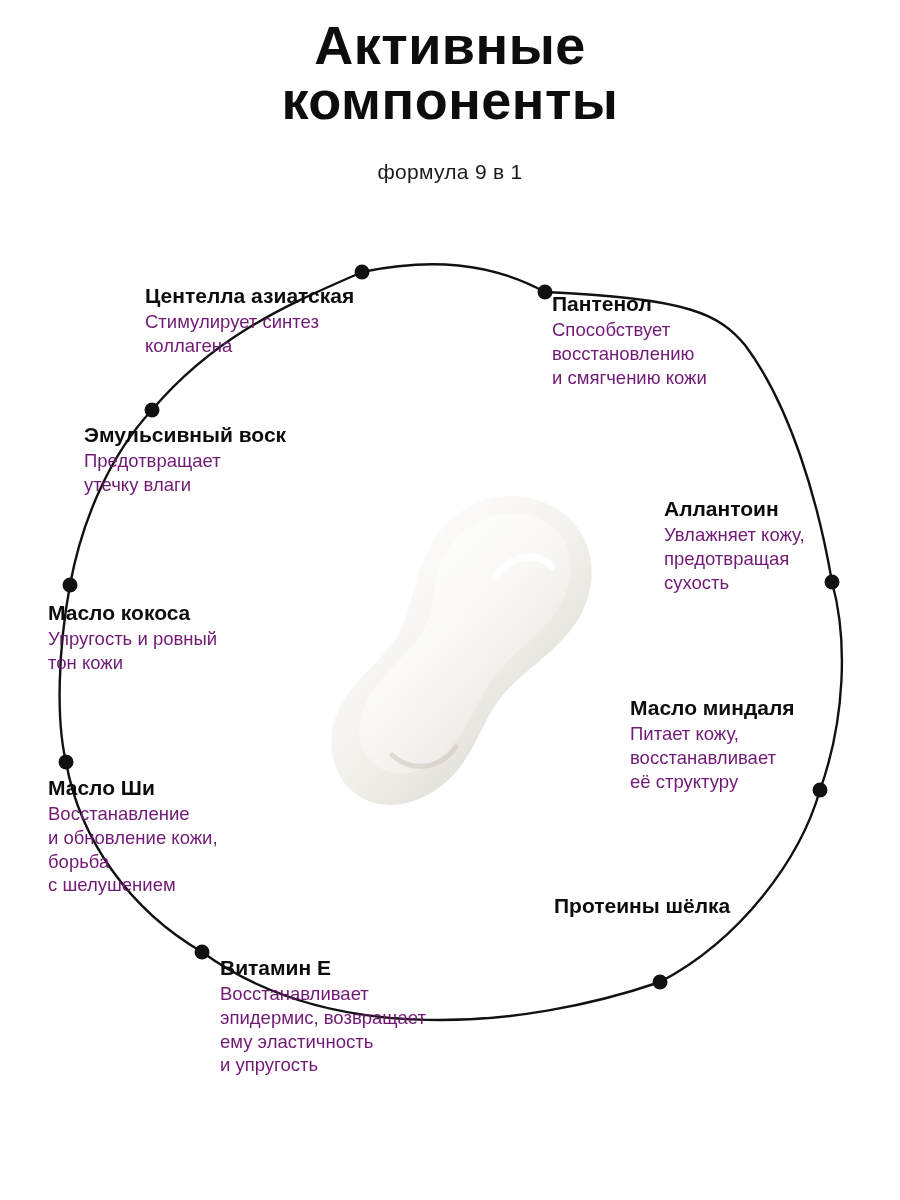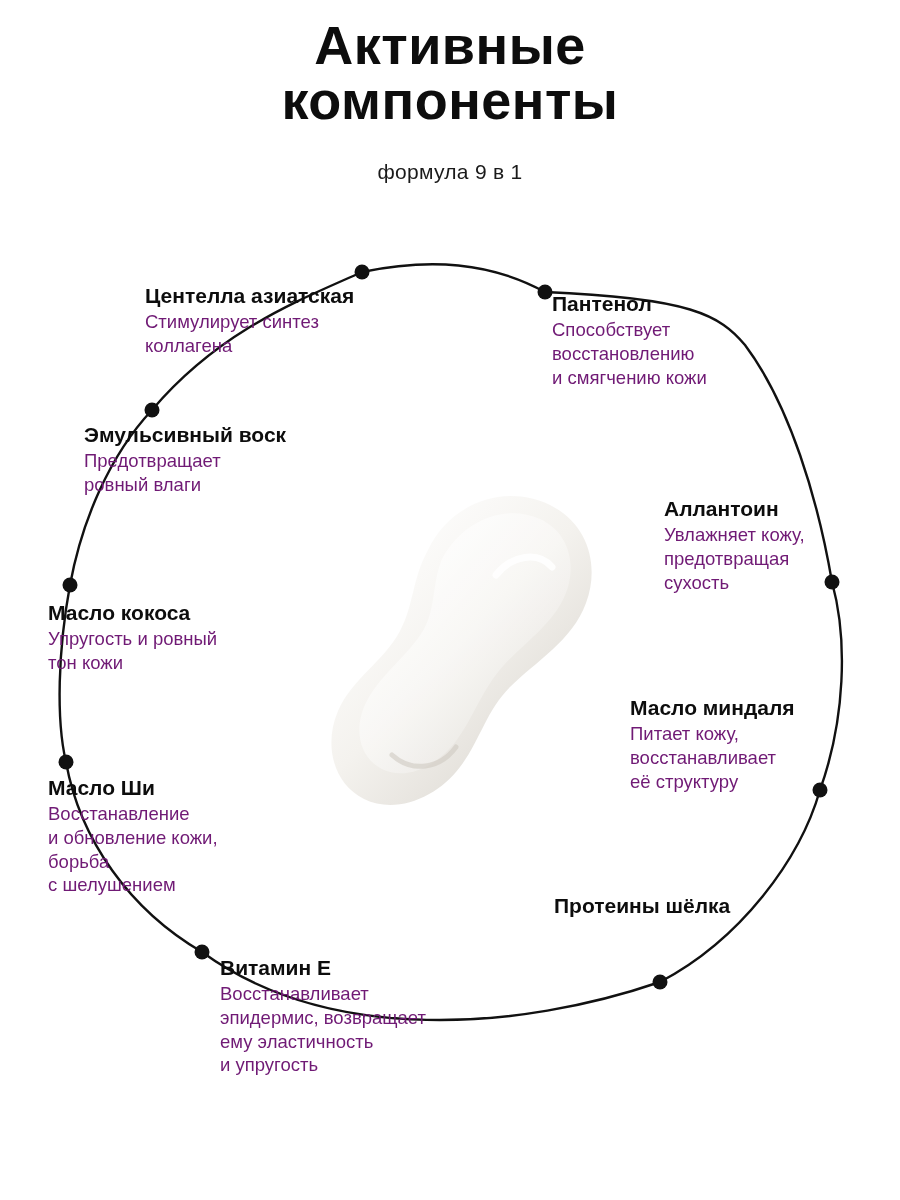--- a/index.html
+++ b/index.html
@@ -175,21 +175,21 @@
   <div class="item right" id="item-panthenol">
     <div class="name">Пантенол</div>
     <div class="desc">Способствует
 восстановлению
 и смягчению кожи</div>
   </div>
 
   <div class="item left" id="item-wax">
     <div class="name">Эмульсивный воск</div>
     <div class="desc">Предотвращает
-ровный влаги</div>
+утечку влаги</div>
   </div>
 
   <div class="item right" id="item-allantoin">
     <div class="name">Аллантоин</div>
     <div class="desc">Увлажняет кожу,
 предотвращая
 сухость</div>
   </div>
 
   <div class="item right" id="item-almond">

